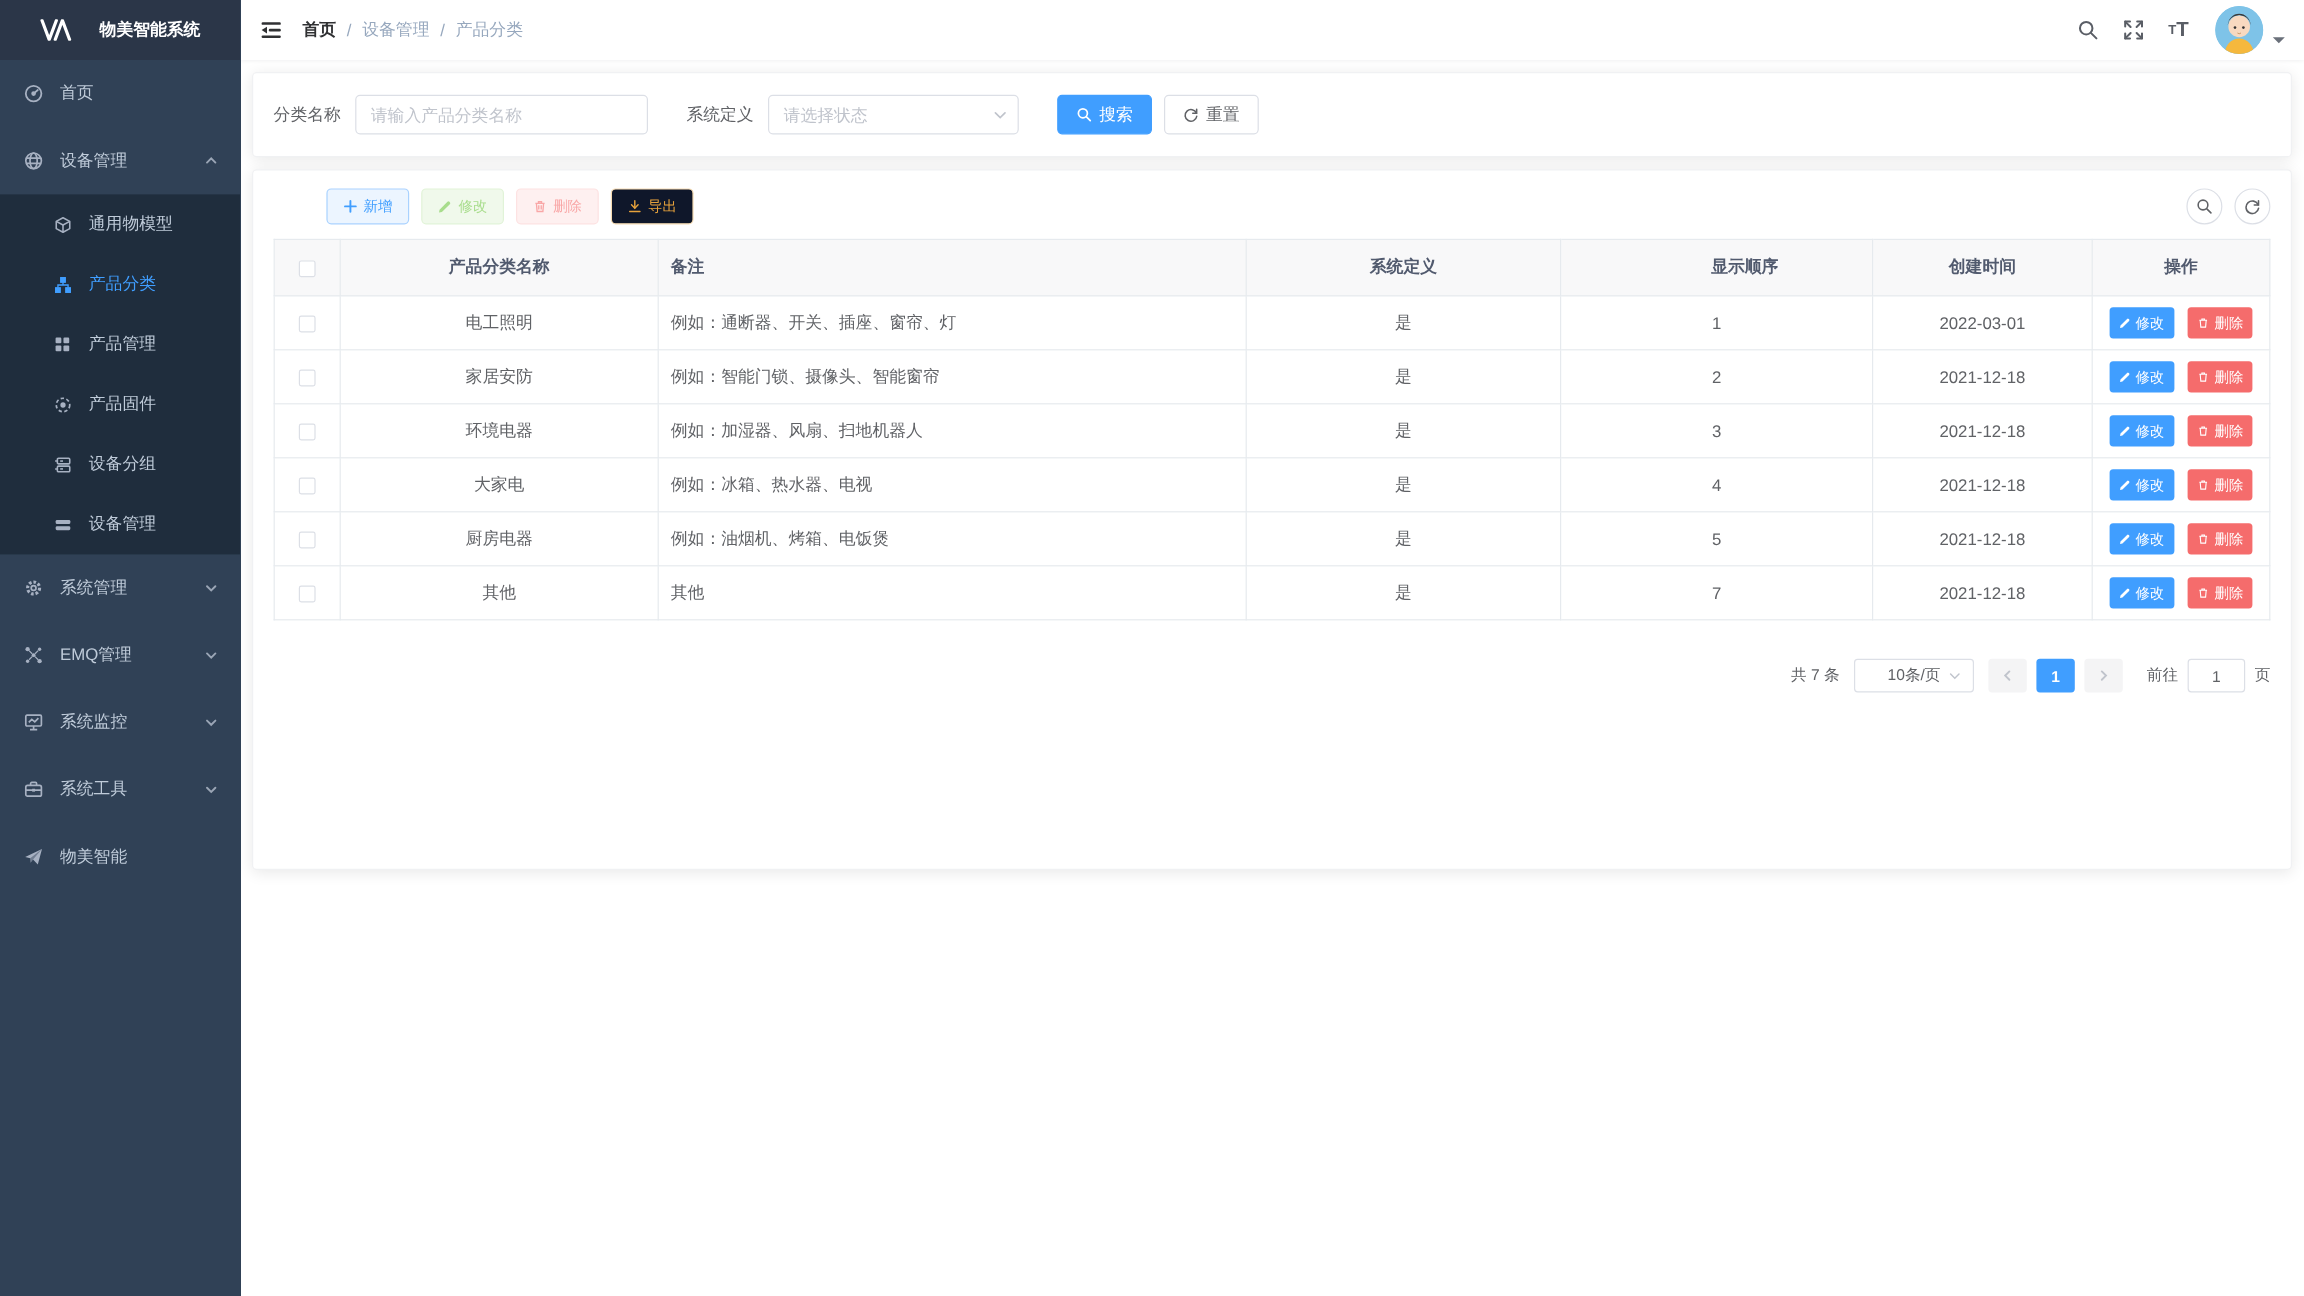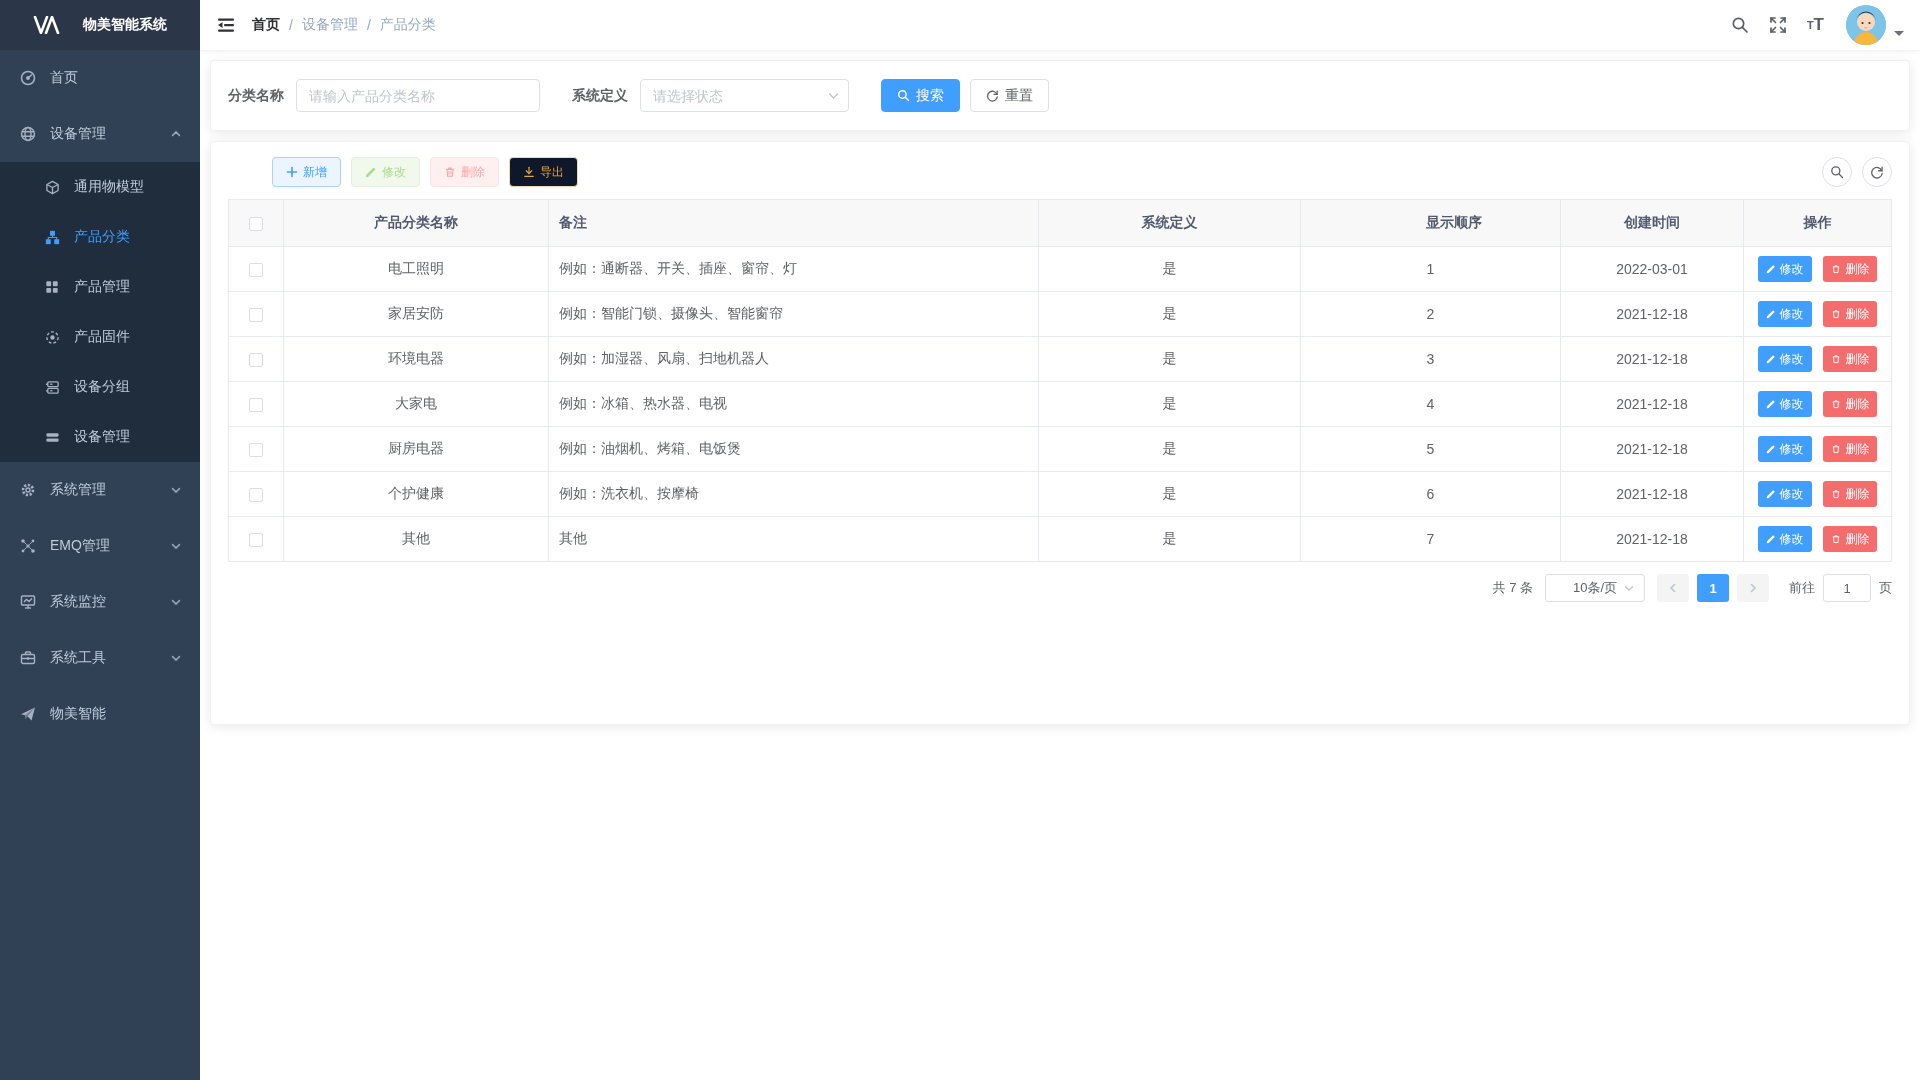--- a/index.html
+++ b/index.html
@@ -32,21 +32,21 @@
   .font-size-tool { font-weight:bold; color:#5a5e66; letter-spacing:0; }
   .font-size-tool .t-small { font-size:11px; }
   .font-size-tool .t-big { font-size:17px; }
   .avatar-wrap { margin-left:22px; display:flex; align-items:flex-start; cursor:pointer; }
   .avatar { width:40px; height:40px; border-radius:50%; overflow:hidden; background:#7ec3e8; }
   .caret-down { width:0; height:0; border-left:5px solid transparent; border-right:5px solid transparent; border-top:5px solid #6a707a; margin:26px 0 0 8px; }
 
   .card { background:#fff; border-radius:4px; box-shadow:0 2px 12px rgba(0,0,0,.09); border:1px solid #f0f1f3; margin:10px; }
   
   .search-card { padding:18px 17px; display:flex; align-items:center; }
-  .form-label { font-size:14px; font-weight:bold; color:#606266; margin-right:12px; }
+  .form-label { font-size:14px; font-weight:normal; color:#606266; margin-right:12px; }
   .el-input { height:33px; border:1px solid #dcdfe6; border-radius:4px; background:#fff; font-size:14px; color:#606266; padding:0 12px; outline:none; font-family:inherit; }
   .el-input::placeholder { color:#c0c4cc; }
   .name-input { width:244px; margin-right:32px; }
   .select-wrap { position:relative; width:209px; margin-right:32px; }
   .select-wrap .el-input { width:100%; padding-right:20px; }
   .select-caret { position:absolute; right:10px; top:13px; color:#c0c4cc; }
   .btn { height:33px; border-radius:4px; font-size:14px; display:inline-flex; align-items:center; gap:6px; padding:0 15px; cursor:pointer; border:1px solid transparent; font-family:inherit; }
   .btn-primary { background:#409eff; border-color:#409eff; color:#fff; }
   .btn-default { background:#fff; border-color:#dcdfe6; color:#606266; margin-left:10px; }
 
@@ -71,21 +71,21 @@
   .col-remark { width:490px; }
   .col-system { width:262px; }
   .col-order { width:260px;padding-left:47px; }
   .col-created { width:183px; }
   .checkbox { display:inline-block; width:14px; height:14px; border:1px solid #dcdfe6; border-radius:2px; background:#fff; cursor:pointer; vertical-align:middle; }
   .btn-row { height:26px; padding:0 8px; border-radius:3px; font-size:12px; display:inline-flex; align-items:center; gap:4px; color:#fff; cursor:pointer; border:none; font-family:inherit; }
   .btn-row-edit { background:#409eff; margin-right:8px; }
   .btn-row-delete { background:#f56c6c; }
 
   
-  .pagination { margin-top:12px; display:flex; align-items:center; justify-content:flex-end; font-size:13px; color:#606266; }
+  .pagination { margin-top:32px; display:flex; align-items:center; justify-content:flex-end; font-size:13px; color:#606266; }
   .pg-total { margin-right:12px; }
   .pg-size { position:relative; width:100px; height:28px; border:1px solid #dcdfe6; border-radius:3px; display:flex; align-items:center; justify-content:center; margin-right:12px; cursor:pointer; }
   .pg-size .select-caret { top:10px; }
   .pg-btn { width:32px; height:28px; background:#f4f4f5; border-radius:3px; display:flex; align-items:center; justify-content:center; color:#c0c4cc; margin-right:8px; cursor:default; }
   .pg-page { width:32px; height:28px; background:#409eff; border-radius:3px; display:flex; align-items:center; justify-content:center; color:#fff; font-weight:bold; margin-right:8px; cursor:pointer; }
   .pg-goto { margin-left:12px; }
   .pg-input { width:48px; height:28px; border:1px solid #dcdfe6; border-radius:3px; text-align:center; font-size:13px; color:#606266; margin:0 8px; outline:none; font-family:inherit; }
 </style>
 </head>
 <body>
@@ -526,42 +526,20 @@
           <button class="btn-row btn-row-delete">
             <svg width="10" height="10" viewBox="0 0 14 14" fill="none" stroke="#fff" stroke-width="1.3">
                   <path d="M2.5 4 H11.5 M5.5 4 V2.5 H8.5 V4 M3.5 4 L4.2 12 H9.8 L10.5 4"></path>
                 </svg>
             <span>删除</span>
           </button>
         </td>
       </tr>
           <tr>
         <td><span class="checkbox"></span></td>
-        <td>个护健康</td>
-        <td class="col-remark">例如：洗衣机、按摩椅</td>
-        <td>是</td>
-        <td>6</td>
-        <td>2021-12-18</td>
-        <td>
-          <button class="btn-row btn-row-edit">
-            <svg width="10" height="10" viewBox="0 0 14 14" fill="#fff">
-                  <path d="M1.5 10.2 L9.2 2.5 a1.3 1.3 0 0 1 1.9 0 l0.4 0.4 a1.3 1.3 0 0 1 0 1.9 L3.8 12.5 L1 13 Z"></path>
-                </svg>
-            <span>修改</span>
-          </button>
-          <button class="btn-row btn-row-delete">
-            <svg width="10" height="10" viewBox="0 0 14 14" fill="none" stroke="#fff" stroke-width="1.3">
-                  <path d="M2.5 4 H11.5 M5.5 4 V2.5 H8.5 V4 M3.5 4 L4.2 12 H9.8 L10.5 4"></path>
-                </svg>
-            <span>删除</span>
-          </button>
-        </td>
-      </tr>
-          <tr>
-        <td><span class="checkbox"></span></td>
         <td>其他</td>
         <td class="col-remark">其他</td>
         <td>是</td>
         <td>7</td>
         <td>2021-12-18</td>
         <td>
           <button class="btn-row btn-row-edit">
             <svg width="10" height="10" viewBox="0 0 14 14" fill="#fff">
                   <path d="M1.5 10.2 L9.2 2.5 a1.3 1.3 0 0 1 1.9 0 l0.4 0.4 a1.3 1.3 0 0 1 0 1.9 L3.8 12.5 L1 13 Z"></path>
                 </svg>

